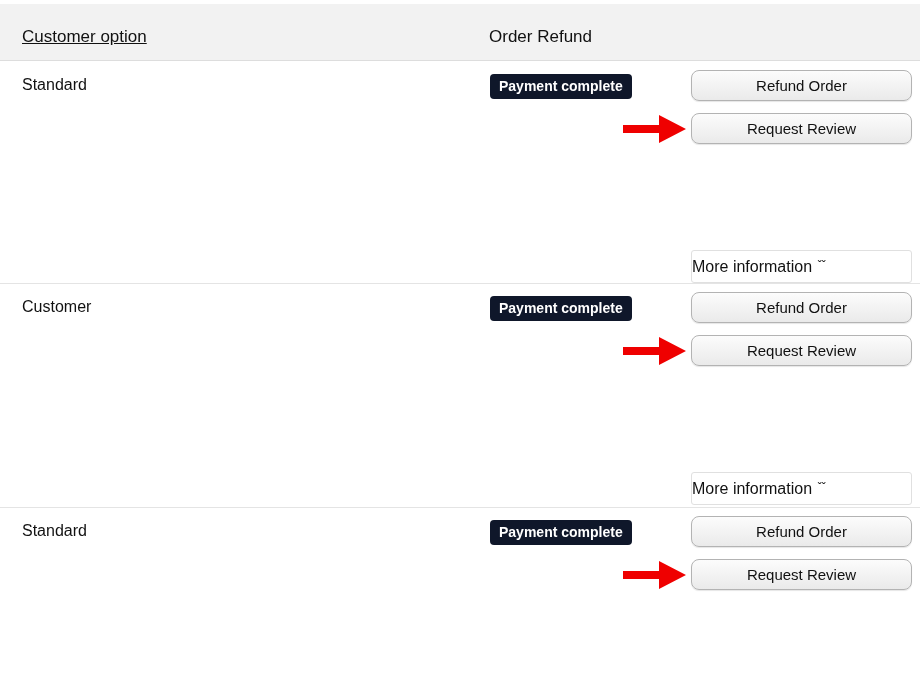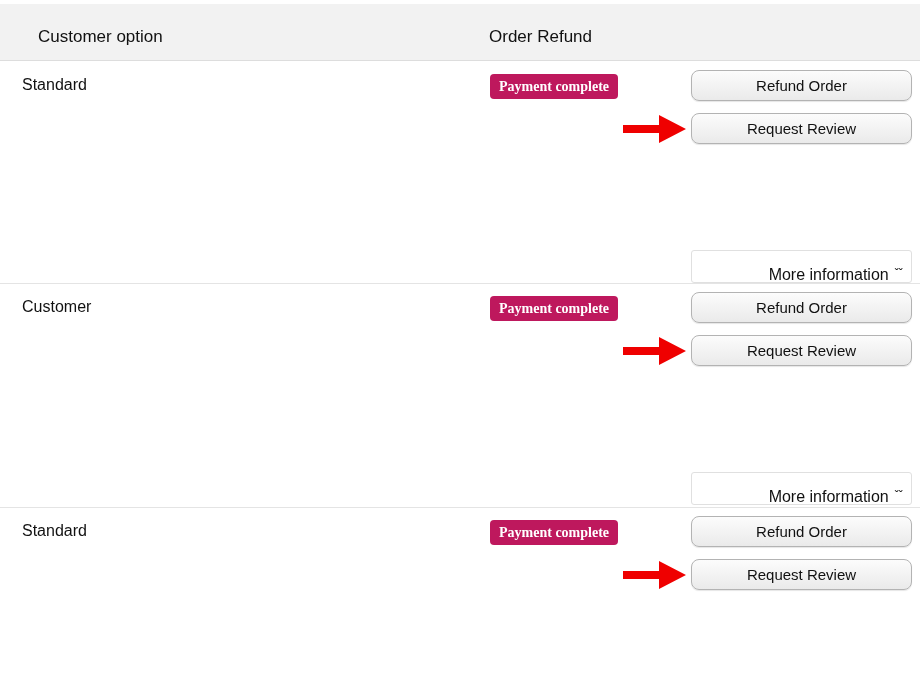--- a/index.html
+++ b/index.html
@@ -36,21 +36,21 @@
     border-bottom: 1px solid #dddddd;
   }
   .th {
     position: absolute;
     font-size: 17px;
     font-weight: 400;
     color: #111111;
     top: 23px;
     white-space: nowrap;
   }
-  .th-customer { left: 38px; }
+  .th-customer { left: 22px; text-decoration: underline; }
   .th-status   { left: 489px; }
   .th-action   { left: 691px; width: 221px; text-align: center; }
 
   
   .row {
     position: absolute;
     left: 0;
     width: 920px;
   }
   .row-1 { top: 62px;  height: 222px; }
@@ -77,27 +77,26 @@
   }
 
   
   .badge {
     position: absolute;
     left: 490px;
     top: 12px;
     height: 25px;
     padding: 0 9px;
     border-radius: 4px;
-    background: #be185d;
+    background: #0f172a;
     color: #ffffff;
     font-size: 14px;
     font-weight: bold;
     line-height: 25px;
     white-space: nowrap;
-    font-family: Liberation Serif, serif;
   }
 
   
   .btn {
     position: absolute;
     left: 691px;
     width: 221px;
     height: 31px;
     border: 1px solid #b3b3b3;
     border-radius: 8px;
@@ -120,24 +119,24 @@
     left: 691px;
     top: 188px;
     width: 221px;
     height: 33px;
     border: 1px solid #e0e0e0;
     border-radius: 3px;
     background: #ffffff;
     font-family: "Liberation Sans", "DejaVu Sans", sans-serif;
     font-size: 16px;
     color: #111111;
-    text-align: right;
+    text-align: left;
     line-height: 31px;
     cursor: pointer;
-    padding: 8px;
+    padding: 0;
     white-space: nowrap;
   }
   .chevrons {
     display: inline-block;
     margin-left: 5px;
     font-size: 14px;
     line-height: 1;
     vertical-align: 1px;
     transform: scaleX(0.85);
   }

